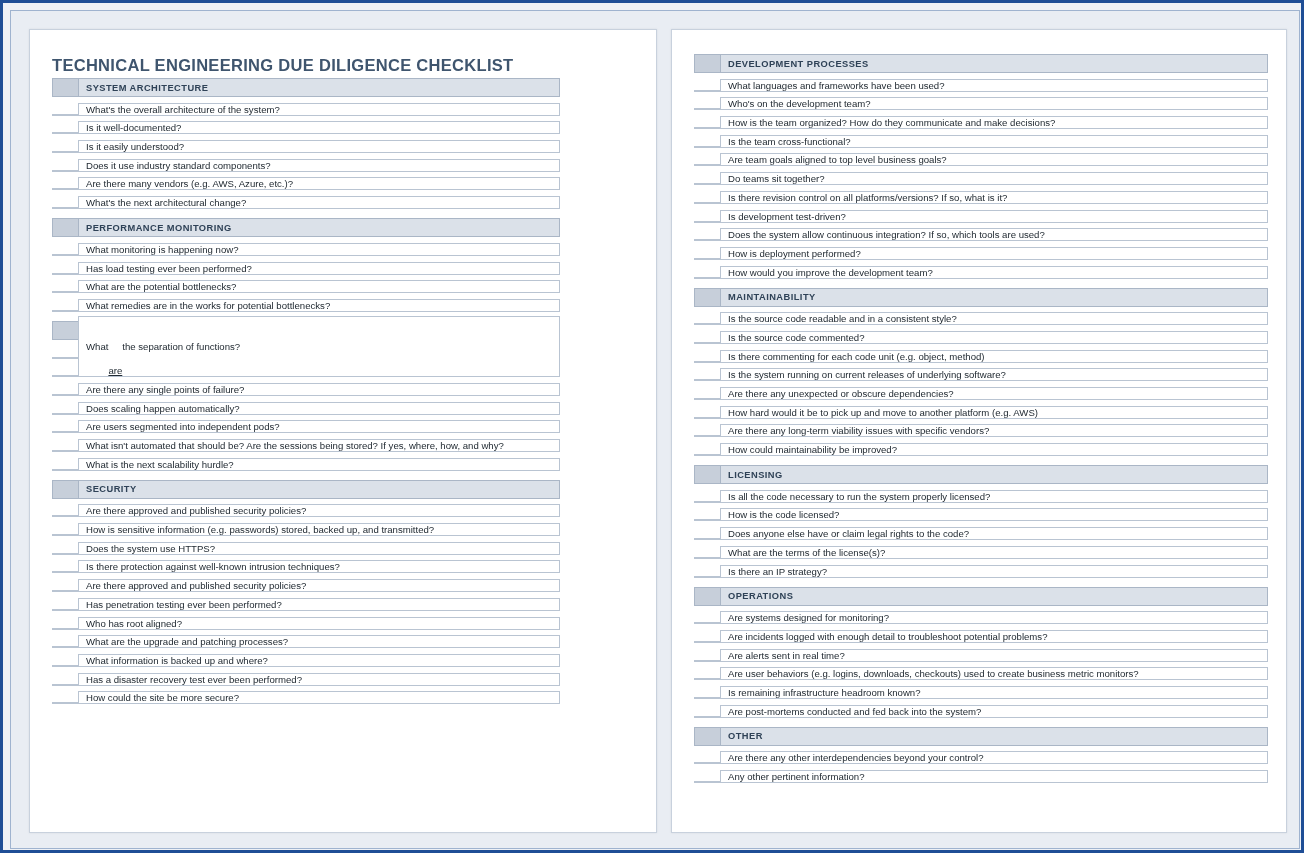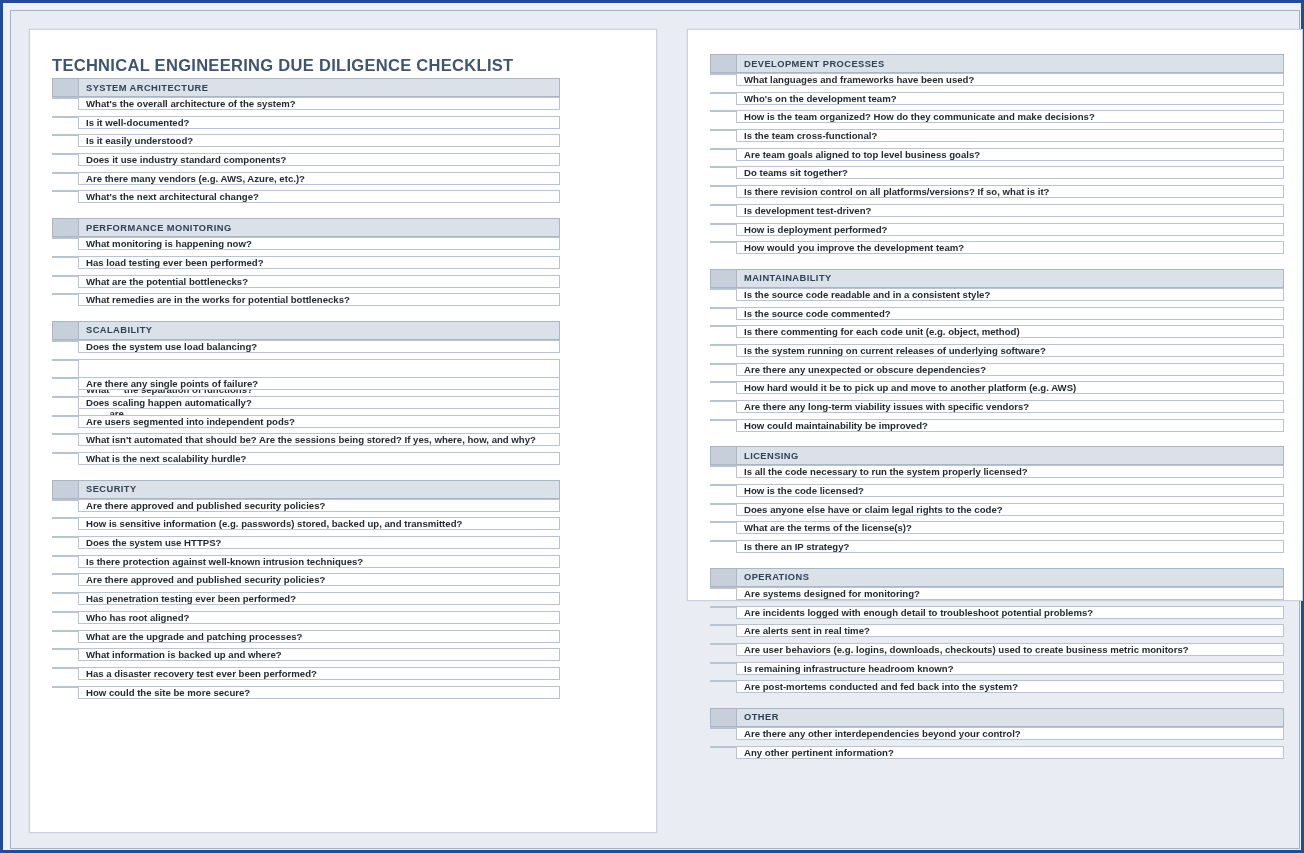--- a/index.html
+++ b/index.html
@@ -34,22 +34,22 @@
     box-sizing: border-box;
     background: #ffffff;
     border: 1px solid #c8d1dd;
     box-shadow: 0 0 2px rgba(0,0,0,0.08);
   }
   .sheet-left {
     left: 18px; top: 18px;
     width: 628px; height: 804px;
   }
   .sheet-right {
-    left: 676px; top: 18px;
-    width: 616px; height: 572px;
+    left: 660px; top: 18px;
+    width: 616px; height: 804px;
   }
   .doc-title {
     position: absolute;
     left: 22px;
     top: 26px;
     font-size: 16.5px;
     font-weight: bold;
     color: #3f556e;
     letter-spacing: 0.3px;
   }
@@ -83,23 +83,22 @@
     font-size: 9.3px;
     font-weight: bold;
     color: #2f4257;
     letter-spacing: 0.45px;
     padding: 0 0 0 7px;
     display: flex;
     align-items: center;
   }
   .row {
     display: flex;
-    align-items: flex-start;
+    align-items: flex-end;
     height: 18.7px;
-    font-weight: bold;
   }
   .row-text {
     flex: 1;
     box-sizing: border-box;
     border: 1px solid #b9c4d2;
     background: #ffffff;
     font-size: 9.6px;
     color: #222b33;
     padding: 0 0 0 7px;
     display: flex;
@@ -304,20 +303,24 @@
             <div class="row">
               <div class="chk-cell"></div>
               <div class="row-text">Is there revision control on all platforms/versions? If so, what is it?</div>
             </div>
             <div class="row">
               <div class="chk-cell"></div>
               <div class="row-text">Is development test-driven?</div>
             </div>
             <div class="row">
               <div class="chk-cell"></div>
+              <div class="row-text">Does the system allow continuous integration? If so, which tools are used?</div>
+            </div>
+            <div class="row">
+              <div class="chk-cell"></div>
               <div class="row-text">How is deployment performed?</div>
             </div>
             <div class="row">
               <div class="chk-cell"></div>
               <div class="row-text">How would you improve the development team?</div>
             </div>
           </div>
           <div class="section">
             <div class="section-header">
               <div class="chk-cell"></div>

